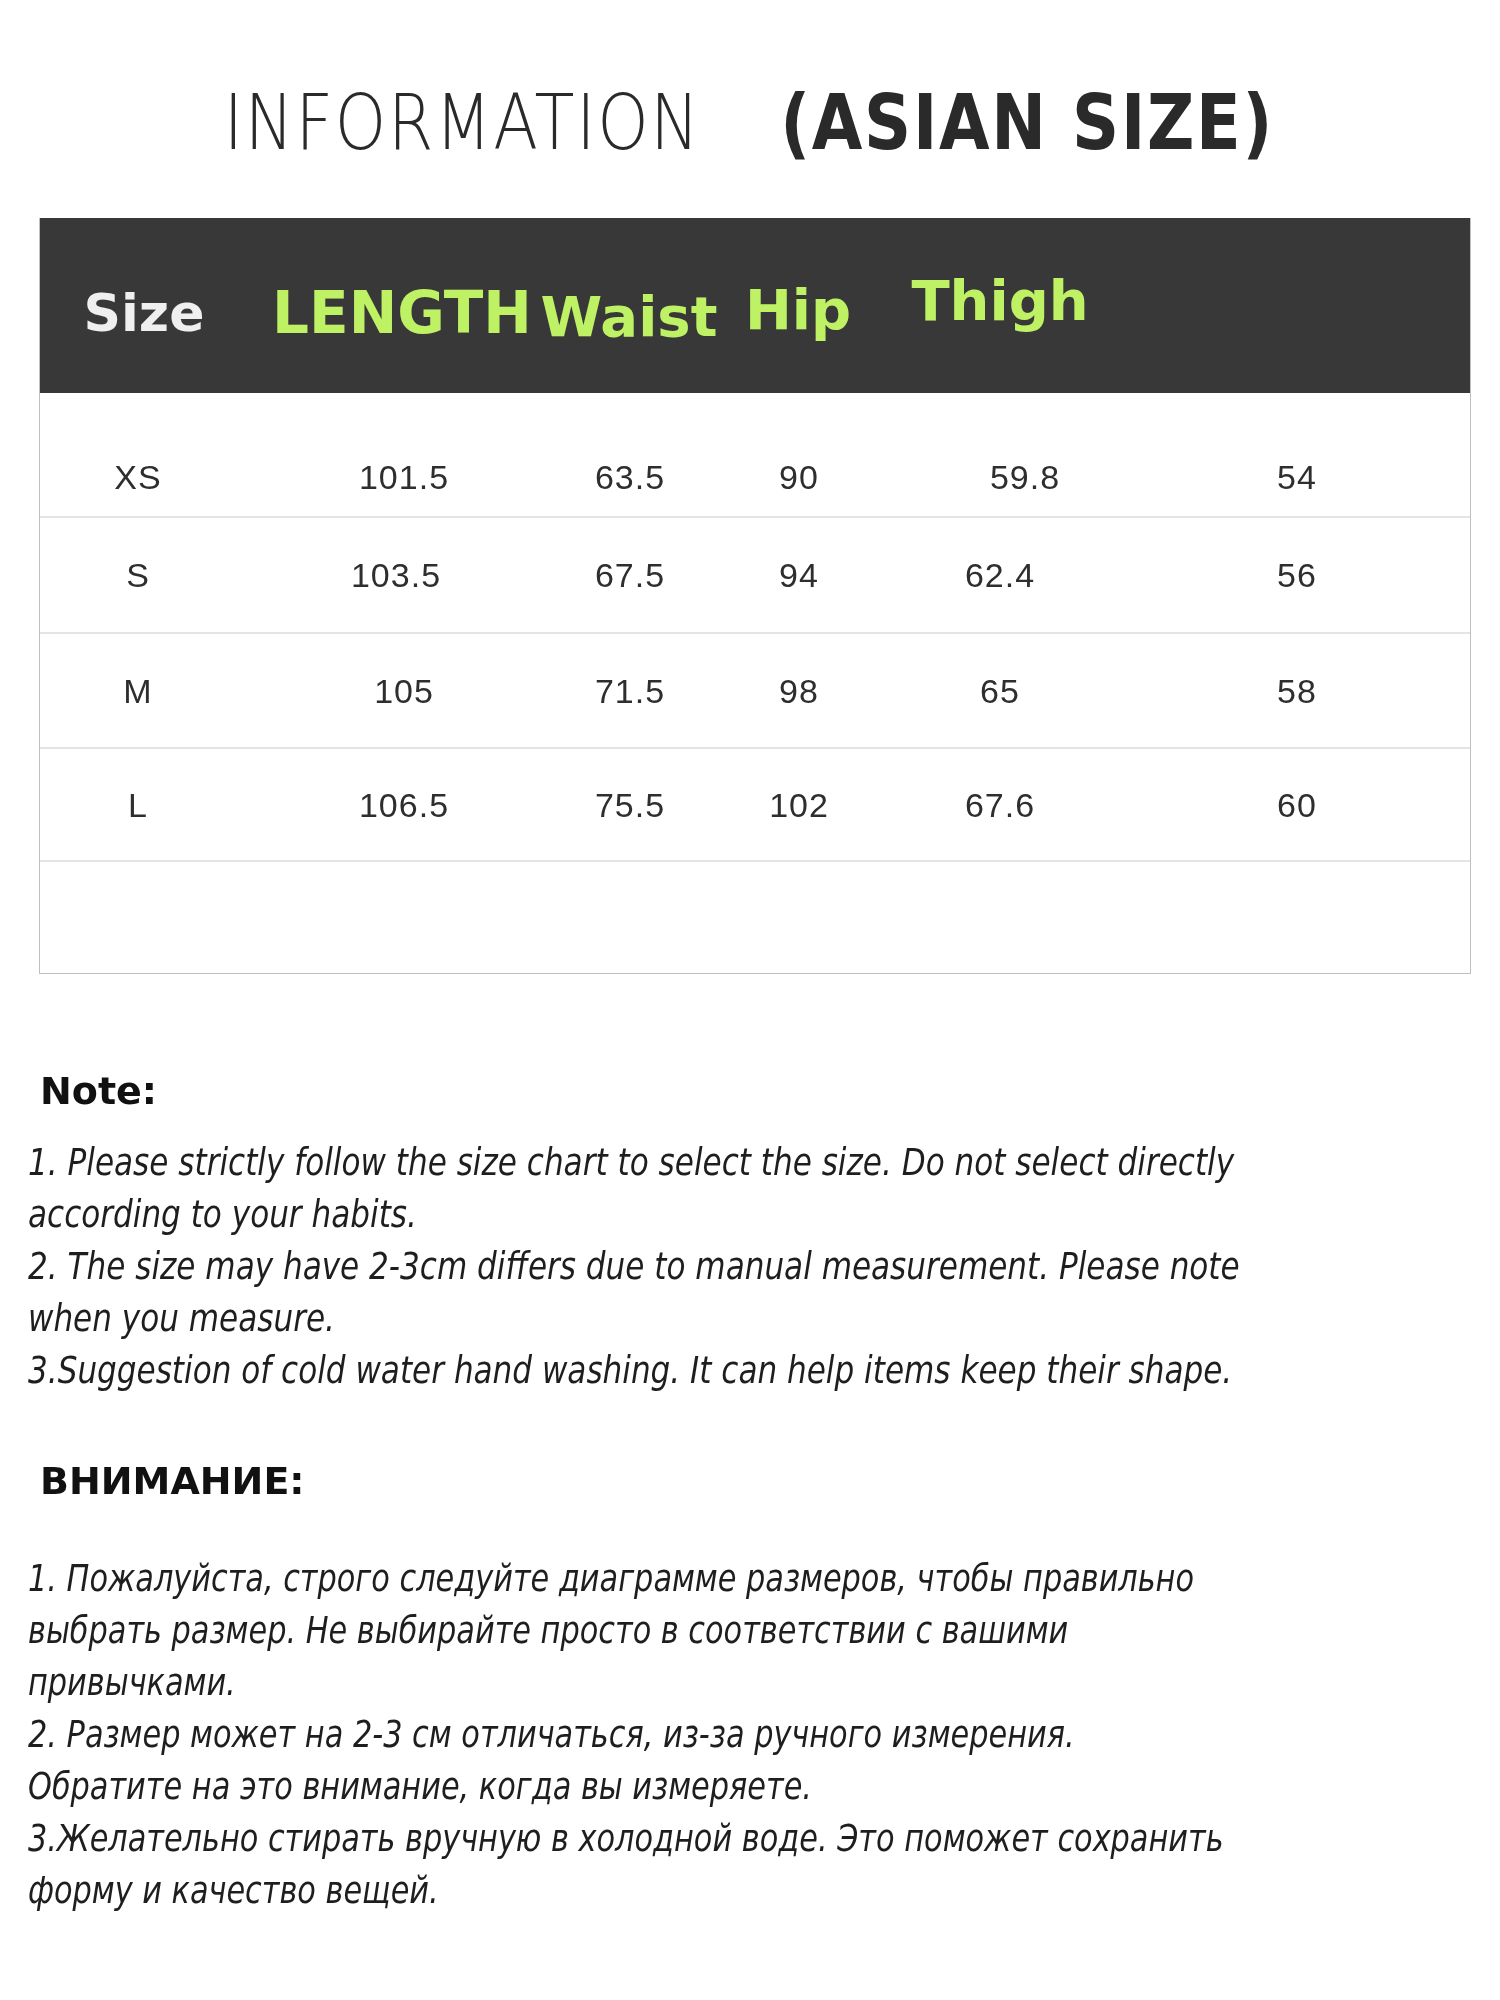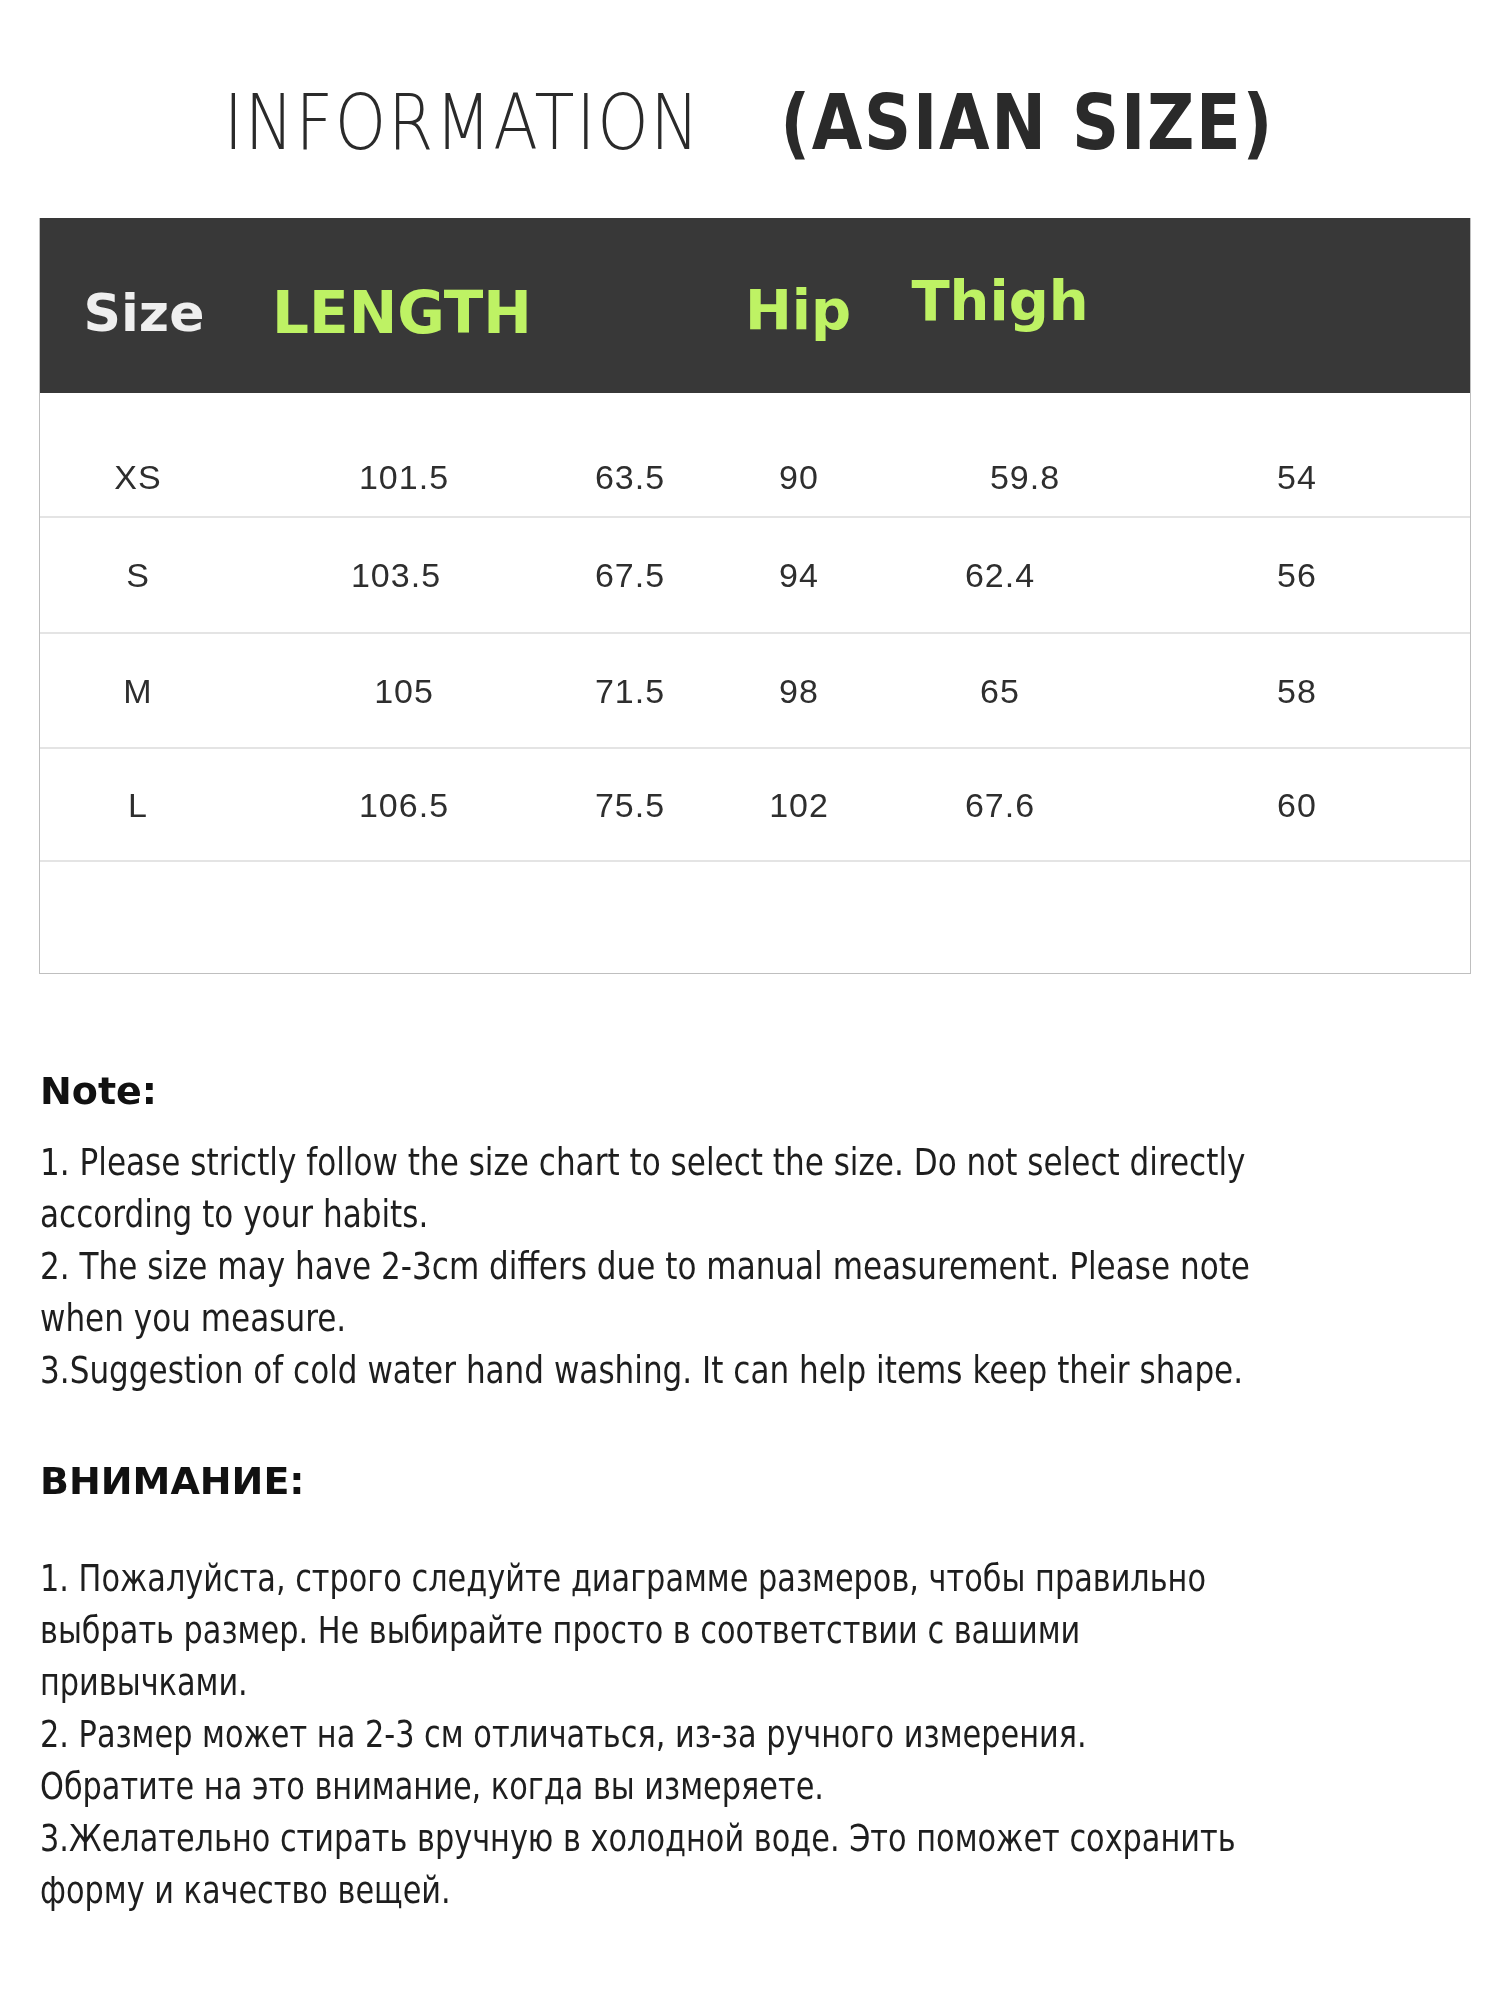--- a/index.html
+++ b/index.html
@@ -13,34 +13,35 @@
   .th.c0 { color:#efefef; font-size:52px; top:60px; }
   .th.c1 { top:60px; font-size:58px; }
   .th.c2 { top:64px; }
   .th.c3 { top:48px;margin-top:9px; }
   .th.c4 { top:48px; }
   .th.c5 { top:48px; font-size:52px; letter-spacing:-2px; }
   .row { position:absolute; left:0; width:100%; border-bottom:2px solid #e4e4e4; }
   .row.last { border-bottom:none; }
   .td { position:absolute; top:50%; transform:translate(-50%,-50%); font-size:34px; color:#2e2e2e; white-space:nowrap; letter-spacing:1px; }
   .note-h { position:absolute; left:40px; font-family:"DejaVu Sans", sans-serif; font-weight:bold; font-size:38px; color:#111; line-height:46px; }
-  .para { position:absolute; left:40px; width:1440px; font-family:"DejaVu Sans", sans-serif; font-size:37px; line-height:52px; color:#1e1e1e; }
+  .para { position:absolute; left:28px; width:1440px; font-family:"DejaVu Sans", sans-serif; font-size:37px; line-height:52px; color:#1e1e1e;font-style:italic; }
   .para div { white-space:nowrap; transform-origin:left center; }
 </style>
 </head>
 <body>
 
 <div class="title">
   <span class="thin">INFORMATION </span><span class="bold">(ASIAN SIZE)</span>
 </div>
 
 <div class="table">
   <div class="thead">
     <span class="th c0" style="left:104px">Size</span>
     <span class="th c1" style="left:362px">LENGTH</span>
+    <span class="th c2" style="left:589px">Waist</span>
     <span class="th c3" style="left:758px">Hip</span>
     <span class="th c4" style="left:960px">Thigh</span>
   </div>
 
   <div class="row" style="top:175px;height:123px">
     <span class="td" style="left:98px;top:68%">XS</span>
     <span class="td" style="left:364px;top:68%">101.5</span>
     <span class="td" style="left:590px;top:68%">63.5</span>
     <span class="td" style="left:759px;top:68%">90</span>
     <span class="td" style="left:985px;top:68%">59.8</span>

